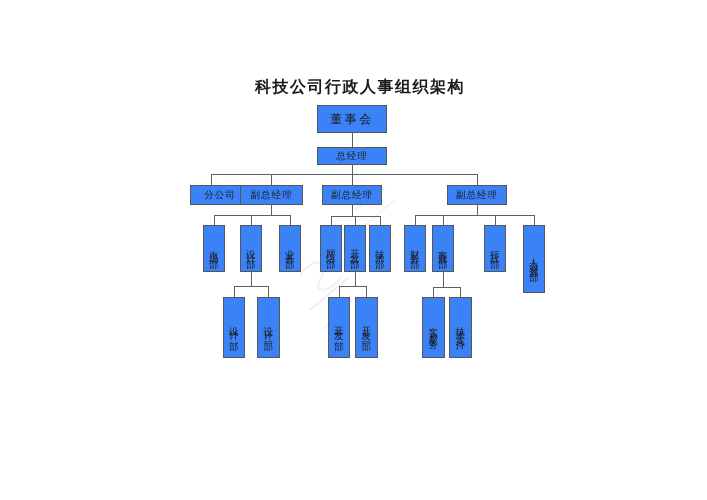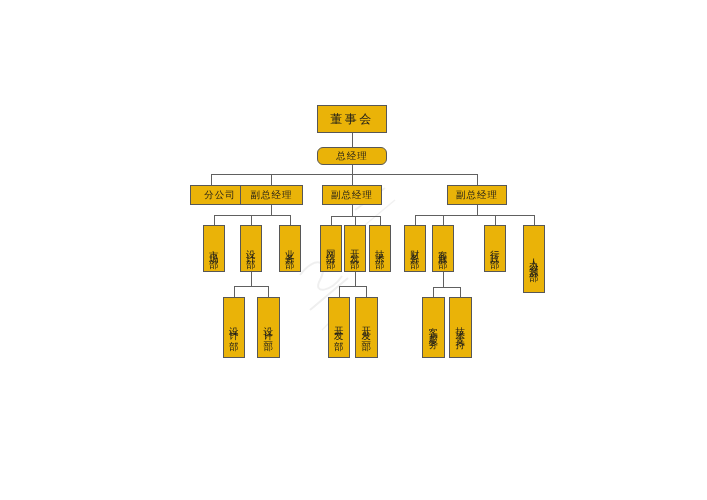--- a/index.html
+++ b/index.html
@@ -21,41 +21,41 @@
     font-size: 16px;
     font-weight: bold;
     letter-spacing: 1.5px;
     color: #1a1a1a;
     white-space: nowrap;
   }
   .box {
     position: absolute;
     box-sizing: border-box;
     border: 1px solid #575757;
-    background: #eab308;
+    background: #3b82f6;
     color: #1a1a1a;
     display: flex;
     align-items: center;
     justify-content: center;
     overflow: hidden;
   }
   .hbox { font-size: 9.5px; letter-spacing: 1px; white-space: nowrap; }
   .l1 { font-size: 12px; letter-spacing: 2.5px; }
   .vbox {
     writing-mode: vertical-rl;
     text-orientation: upright;
     font-size: 9.5px;
     letter-spacing: 4.5px;
     line-height: 1;
   }
   .hl { position: absolute; height: 0; border-top: 1px solid #606060; }
   .vl { position: absolute; width: 0; border-left: 1px solid #606060; }
   
   .b-board { left: 317px; top: 105px; width: 70px; height: 28px; }
-  .b-gm    { left: 317px; top: 147px; width: 70px; height: 18px; border-radius: 6px; }
+  .b-gm    { left: 317px; top: 147px; width: 70px; height: 18px; }
   .b-branch{ left: 190px; top: 185px; width: 60px; height: 20px; }
   .b-vp1   { left: 240px; top: 185px; width: 63px; height: 20px; }
   .b-vp2   { left: 322px; top: 185px; width: 60px; height: 20px; }
   .b-vp3   { left: 447px; top: 185px; width: 60px; height: 20px; }
   
   .b-mkt { left: 203px; top: 225px; width: 22px; height: 47px; }
   .b-des { left: 240px; top: 225px; width: 22px; height: 47px; }
   .b-bus { left: 279px; top: 225px; width: 22px; height: 47px; }
   .b-net { left: 320px; top: 225px; width: 22px; height: 47px; }
   .b-dev { left: 344px; top: 225px; width: 22px; height: 47px; }
@@ -76,20 +76,21 @@
     left: 270px; top: 180px;
     pointer-events: none;
     opacity: 0.55;
   }
 </style>
 </head>
 <body>
 
 <div class="canvas">
 
+  <div class="chart-title">科技公司行政人事组织架构</div>
 
   <svg class="watermark" width="180" height="160" viewBox="0 0 180 160">
     <path d="M85 30 L115 8" stroke="#e2e2e2" stroke-width="2" fill="none"></path>
     <path d="M95 45 L125 20" stroke="#e6e6e6" stroke-width="1.5" fill="none"></path>
     <path d="M30 95 C45 75, 60 80, 50 100 C42 115, 62 112, 72 96" stroke="#e3e3e3" stroke-width="2" fill="none"></path>
     <path d="M40 130 L78 98" stroke="#e2e2e2" stroke-width="2" fill="none"></path>
     <path d="M52 150 L70 132" stroke="#e8e8e8" stroke-width="1.5" fill="none"></path>
   </svg>
 
   <div class="vl" style="left:352px; top:133px; height:14px;"></div>

